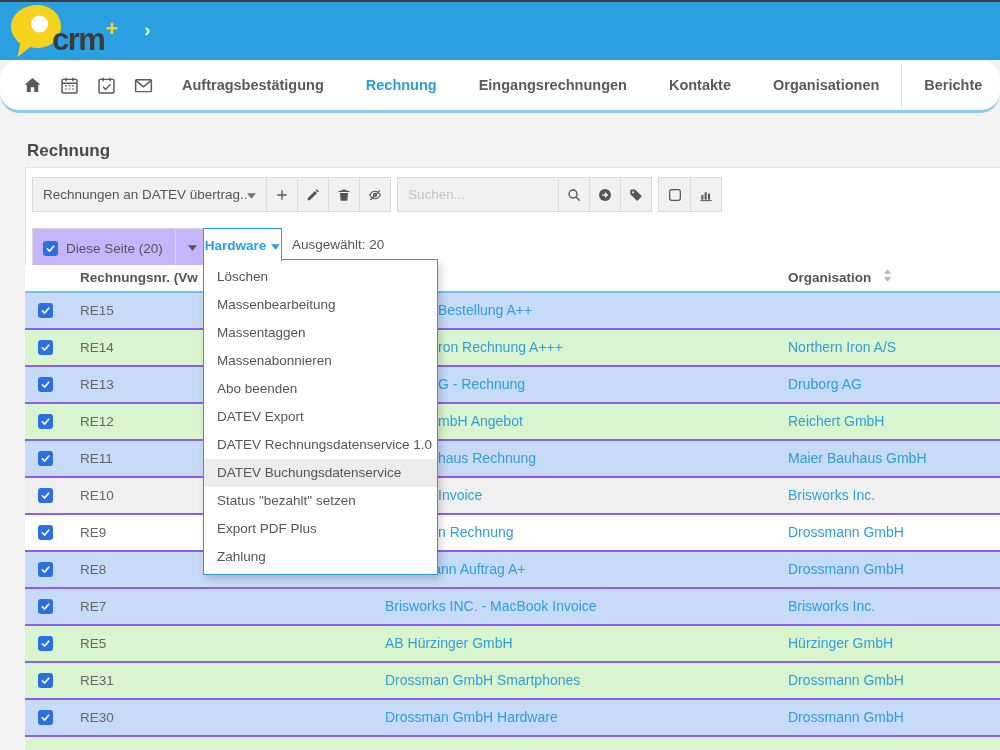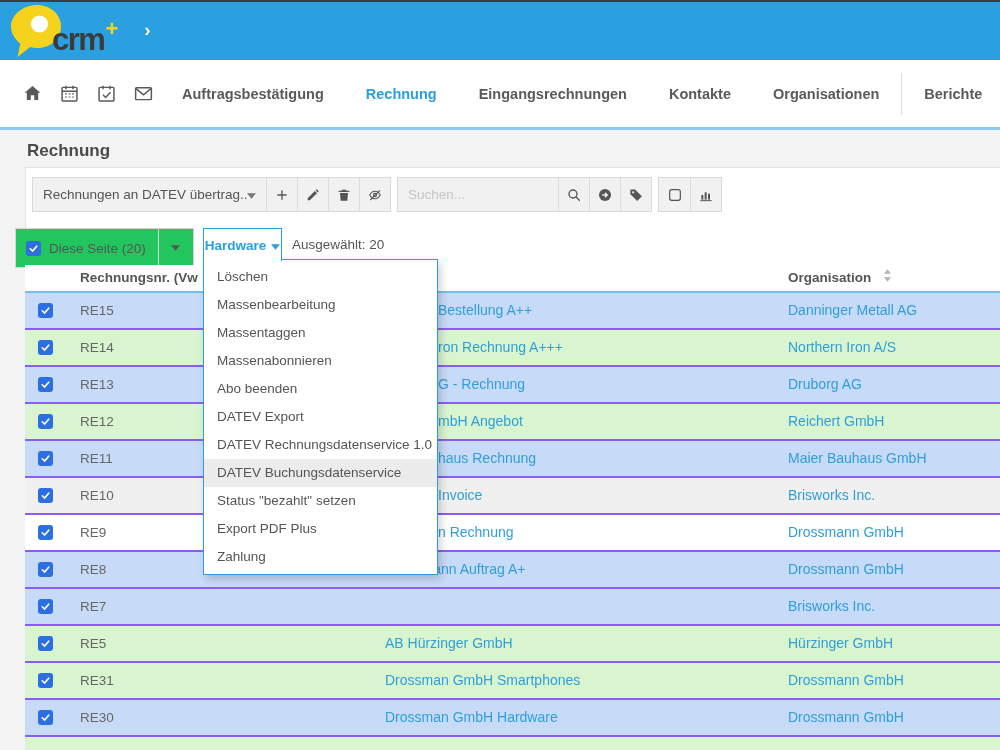--- a/index.html
+++ b/index.html
@@ -9,22 +9,22 @@
   .topline{position:absolute;left:0;top:0;width:100%;height:2px;background:#3d3d3d;}
   .brandbar{position:absolute;left:0;top:2px;width:100%;height:58px;background:var(--header-blue);
             display:flex;align-items:center;}
   .logo{display:flex;align-items:flex-start;margin-left:10px;height:54px;}
   .logo svg{display:block;}
   .logo-text{font-size:31px;font-weight:700;color:#3b3b3b;letter-spacing:-1.5px;line-height:1;
              margin-left:-10px;margin-top:20px;}
   .logo-plus{color:var(--logo-yellow);font-size:22px;font-weight:700;line-height:1;margin-top:14px;margin-left:1px;}
   .brand-chevron{color:#ffffff;font-size:19px;font-weight:600;margin-left:26px;margin-top:-2px;}
   
-  .mainnav{position:absolute;left:0;top:60px;width:100%;height:70px;background:#ffffff;
-           border-bottom:3px solid var(--nav-underline);display:flex;align-items:center;box-sizing:border-box;}
+  .mainnav{position:absolute;left:0;top:60px;width:100%;height:53px;background:#ffffff;
+           border-bottom:3px solid var(--nav-underline);display:flex;align-items:center;box-sizing:border-box;border-radius:20px;}
   .nav-icons{display:flex;align-items:center;gap:16px;margin-left:22px;}
   .nav-icon{width:21px;height:21px;color:#5a5a5a;cursor:pointer;}
   .nav-icon svg{width:21px;height:21px;display:block;}
   .nav-items{display:flex;align-items:center;}
   .nav-item{margin-left:42px;font-size:14.5px;font-weight:600;color:#5a5a5a;cursor:pointer;white-space:nowrap;}
   .nav-items .nav-item:first-child{margin-left:28px;}
   .nav-item.active{color:var(--accent-blue);}
   .nav-divider{margin-left:22px;width:1px;height:42px;background:#dcdcdc;}
   .nav-divider + .nav-item{margin-left:22px;}
   
@@ -40,21 +40,21 @@
   .filter-select .lbl{flex:1;white-space:nowrap;overflow:hidden;}
   .filter-select .caret{color:#777;}
   .tbtn{width:31px;display:flex;align-items:center;justify-content:center;border-left:1px solid #dcdcdc;
         cursor:pointer;color:#555;background:transparent;border-top:none;border-right:none;border-bottom:none;padding:0;}
   .tbtn svg{width:16px;height:16px;display:block;}
   .search-wrap{width:160px;display:flex;align-items:center;}
   .search-wrap input{width:100%;height:100%;border:none;outline:none;background:transparent;
                      padding:0 10px;font-size:13.5px;color:#555;font-family:"Liberation Sans",sans-serif;}
   .search-wrap input::placeholder{color:#c4c4c4;}
   
-  .select-split{position:absolute;left:15px;top:228px;height:40px;display:flex;background:#22c55e;
+  .select-split{position:absolute;left:32px;top:228px;height:40px;display:flex;background:#c4b5fd;
                 border:1px solid #d6d6d6;box-sizing:border-box;}
   .select-main{display:flex;align-items:center;padding:0 12px 0 10px;gap:8px;font-size:13.5px;color:#555;cursor:pointer;}
   .select-caret{width:34px;border-left:1px solid #d6d6d6;display:flex;align-items:center;justify-content:center;
                 color:#555;cursor:pointer;}
   .cb{width:15px;height:15px;background:var(--checkbox-blue);border-radius:3px;display:flex;
       align-items:center;justify-content:center;flex:none;cursor:pointer;}
   .aktionen-btn{position:absolute;left:203px;top:228px;width:79px;height:33px;background:#fff;
                 border:1px solid var(--accent-blue);border-bottom:none;z-index:11;display:flex;align-items:center;
                 justify-content:center;gap:5px;color:var(--accent-blue);font-size:13.5px;font-weight:600;
                 cursor:pointer;box-sizing:border-box;}
@@ -269,21 +269,20 @@
 
   <div class="tbody">
       <div class="trow row-blue">
     <span class="cb">
       <svg viewBox="0 0 12 12" width="11" height="11">
             <path d="M2.5 6.3 5 8.8l4.5-5.3" fill="none" stroke="#fff" stroke-width="1.8" stroke-linecap="round"></path>
           </svg>
     </span>
     <span class="cell-id">RE15</span>
     <a class="cell-subject truncated">Bestellung A++</a>
-    <a class="cell-org">Danninger Metall AG</a>
   </div>
       <div class="trow row-green">
     <span class="cb">
       <svg viewBox="0 0 12 12" width="11" height="11">
             <path d="M2.5 6.3 5 8.8l4.5-5.3" fill="none" stroke="#fff" stroke-width="1.8" stroke-linecap="round"></path>
           </svg>
     </span>
     <span class="cell-id">RE14</span>
     <a class="cell-subject truncated">ron Rechnung A+++</a>
     <a class="cell-org">Northern Iron A/S</a>
@@ -348,20 +347,21 @@
     <a class="cell-subject">Drossmann Auftrag A+</a>
     <a class="cell-org">Drossmann GmbH</a>
   </div>
       <div class="trow row-blue">
     <span class="cb">
       <svg viewBox="0 0 12 12" width="11" height="11">
             <path d="M2.5 6.3 5 8.8l4.5-5.3" fill="none" stroke="#fff" stroke-width="1.8" stroke-linecap="round"></path>
           </svg>
     </span>
     <span class="cell-id">RE7</span>
+    <a class="cell-subject">Brisworks INC. - MacBook Invoice</a>
     <a class="cell-org">Brisworks Inc.</a>
   </div>
       <div class="trow row-green">
     <span class="cb">
       <svg viewBox="0 0 12 12" width="11" height="11">
             <path d="M2.5 6.3 5 8.8l4.5-5.3" fill="none" stroke="#fff" stroke-width="1.8" stroke-linecap="round"></path>
           </svg>
     </span>
     <span class="cell-id">RE5</span>
     <a class="cell-subject">AB Hürzinger GmbH</a>

